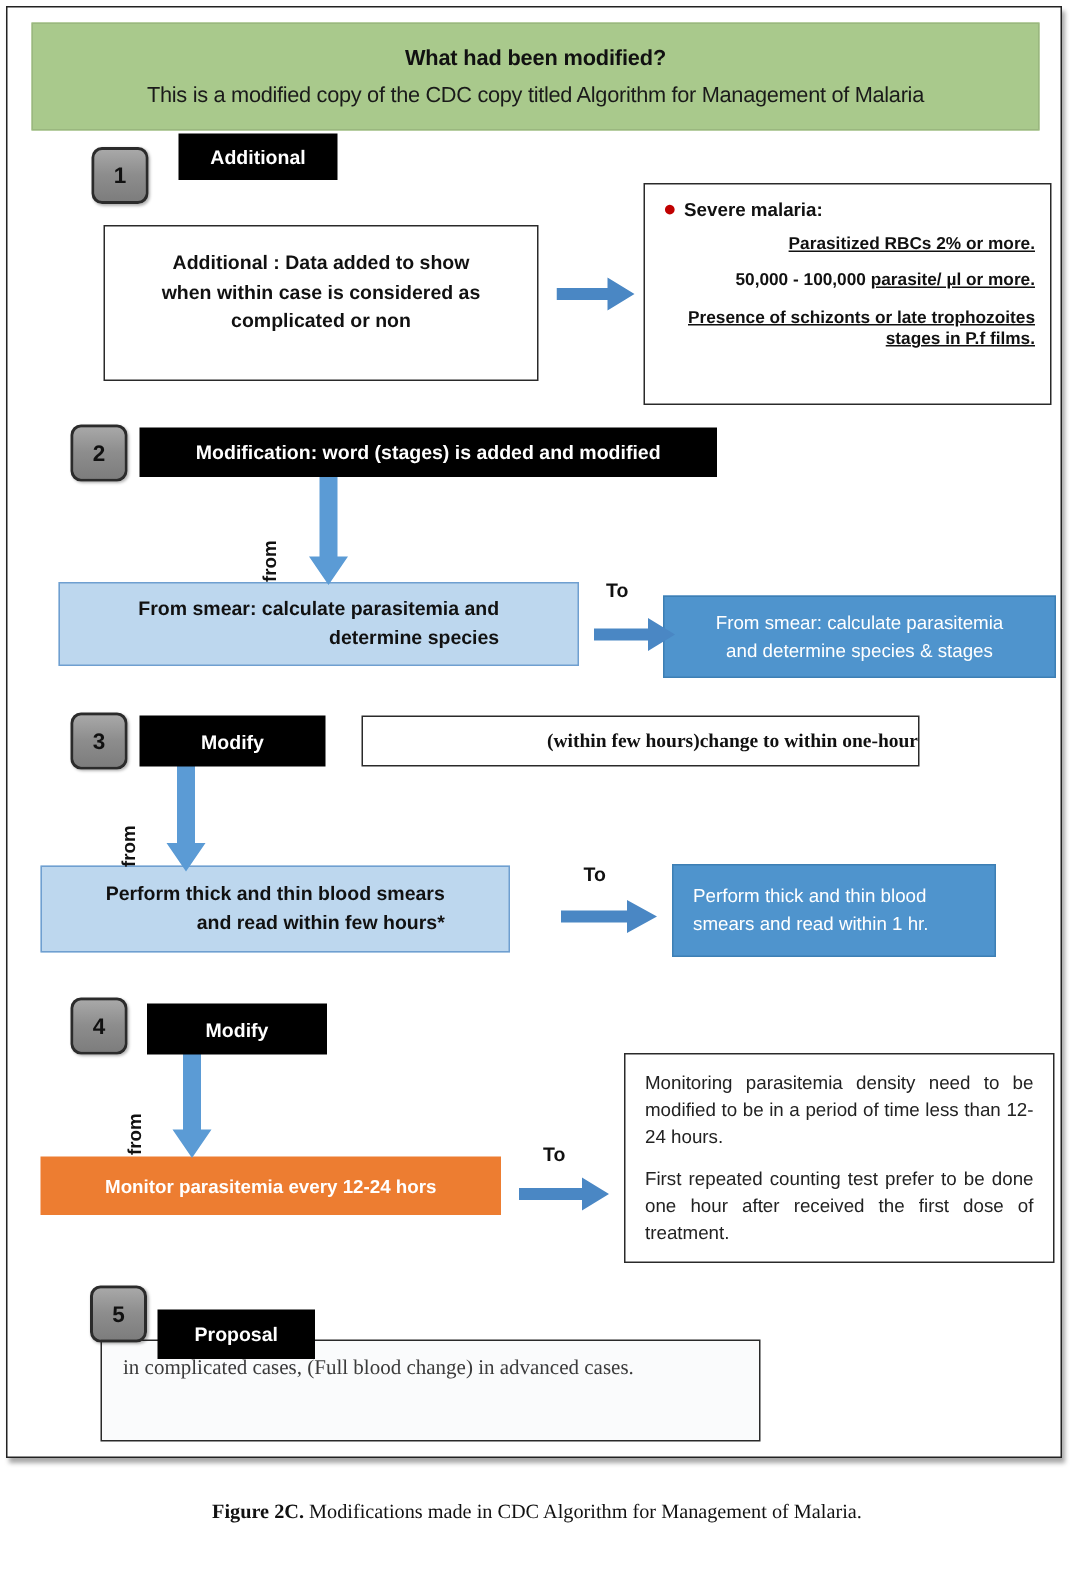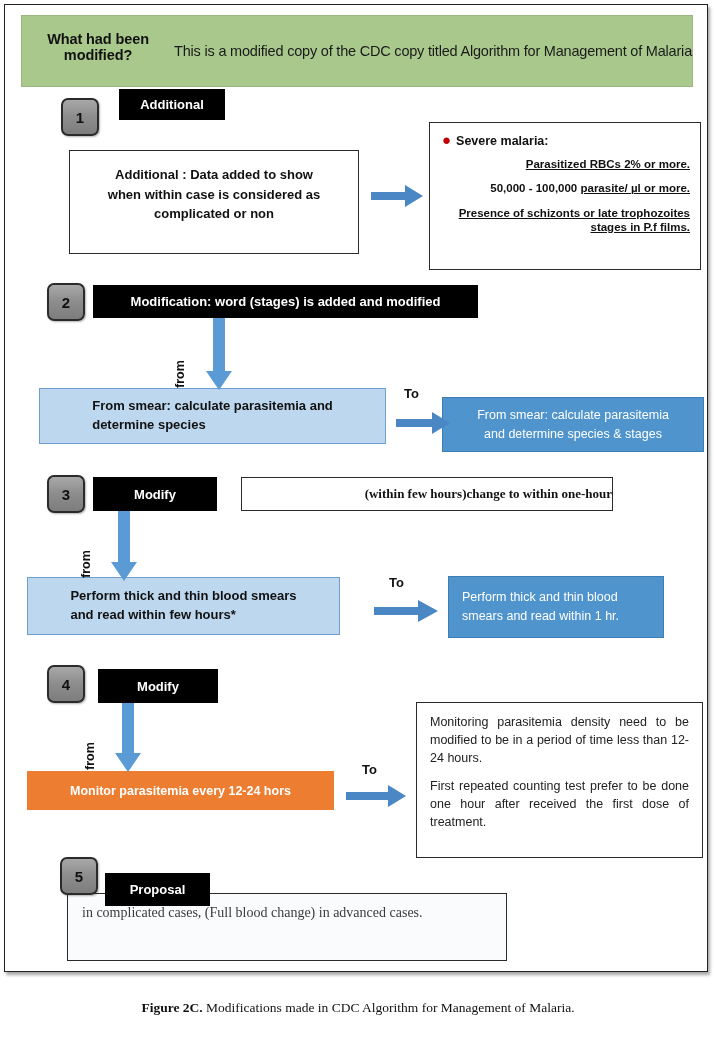--- a/index.html
+++ b/index.html
@@ -13,21 +13,21 @@
   #figure-frame{
     position:absolute;left:4px;top:4px;width:704px;height:968px;
     border:1.5px solid #222;background:#fff;box-sizing:border-box;
     box-shadow:2px 3px 3px rgba(0,0,0,.35);
   }
 
   
   #header-banner{
     position:absolute;left:16px;top:10px;width:672px;height:72px;
     background:#a9c98c;border:1px solid #9ab77f;box-sizing:border-box;
-    display:flex;flex-direction:row;align-items:center;justify-content:center;
+    display:flex;flex-direction:column;align-items:center;justify-content:center;
   }
   #header-title{
     font-size:14.5px;font-weight:bold;color:#111;text-align:center;
     letter-spacing:-.1px;margin-bottom:9px;
   }
   #header-sub{
     font-size:14.5px;color:#1a1a1a;text-align:center;letter-spacing:-.2px;
     white-space:nowrap;
   }
 
@@ -51,21 +51,21 @@
   }
 
   
   .wbox{
     position:absolute;background:#fff;border:1.2px solid #2a2a2a;
     box-sizing:border-box;
   }
   .lightblue{
     position:absolute;background:#bdd7ee;border:1px solid #6f9fd0;
     box-sizing:border-box;display:flex;align-items:center;justify-content:center;
-    text-align:left;font-weight:bold;color:#111;
+    text-align:right;font-weight:bold;color:#111;
   }
   .darkblue{
     position:absolute;background:#4f94cd;border:1px solid #3d7fb4;
     box-sizing:border-box;display:flex;align-items:center;justify-content:center;
     text-align:center;color:#fff;
   }
   .orange{
     position:absolute;background:#ed7d31;box-sizing:border-box;
     display:flex;align-items:center;justify-content:center;
     text-align:center;color:#fff;font-weight:bold;
@@ -103,21 +103,21 @@
     padding:14px 16px 0 16px;text-align:center;font-size:13px;
     font-weight:bold;color:#111;line-height:1.5;
   }
 
   
   #modify-note{left:236px;top:472px;width:372px;height:34px;
     display:flex;align-items:center;justify-content:flex-end;
     font-size:13px;font-weight:bold;color:#111;font-family:Liberation Serif, serif;}
 
   
-  #monitor-box{left:411px;top:697px;width:287px;height:156px;}
+  #monitor-box{left:411px;top:697px;width:287px;height:140px;}
   #monitor-inner{padding:11px 13px 0 13px;}
   .mon-p{
     font-size:12.5px;color:#222;line-height:1.42;text-align:justify;
     margin:0 0 11px 0;
   }
 
   
   #proposal-box{left:62px;top:888px;width:440px;height:68px;background:#fafbfc;}
   #proposal-inner{padding:11px 14px 0 14px;font-family:"Liberation Serif", serif;}
   .prop-line{font-size:14px;color:#3b3b3b;line-height:1.2;margin-bottom:13px;}

